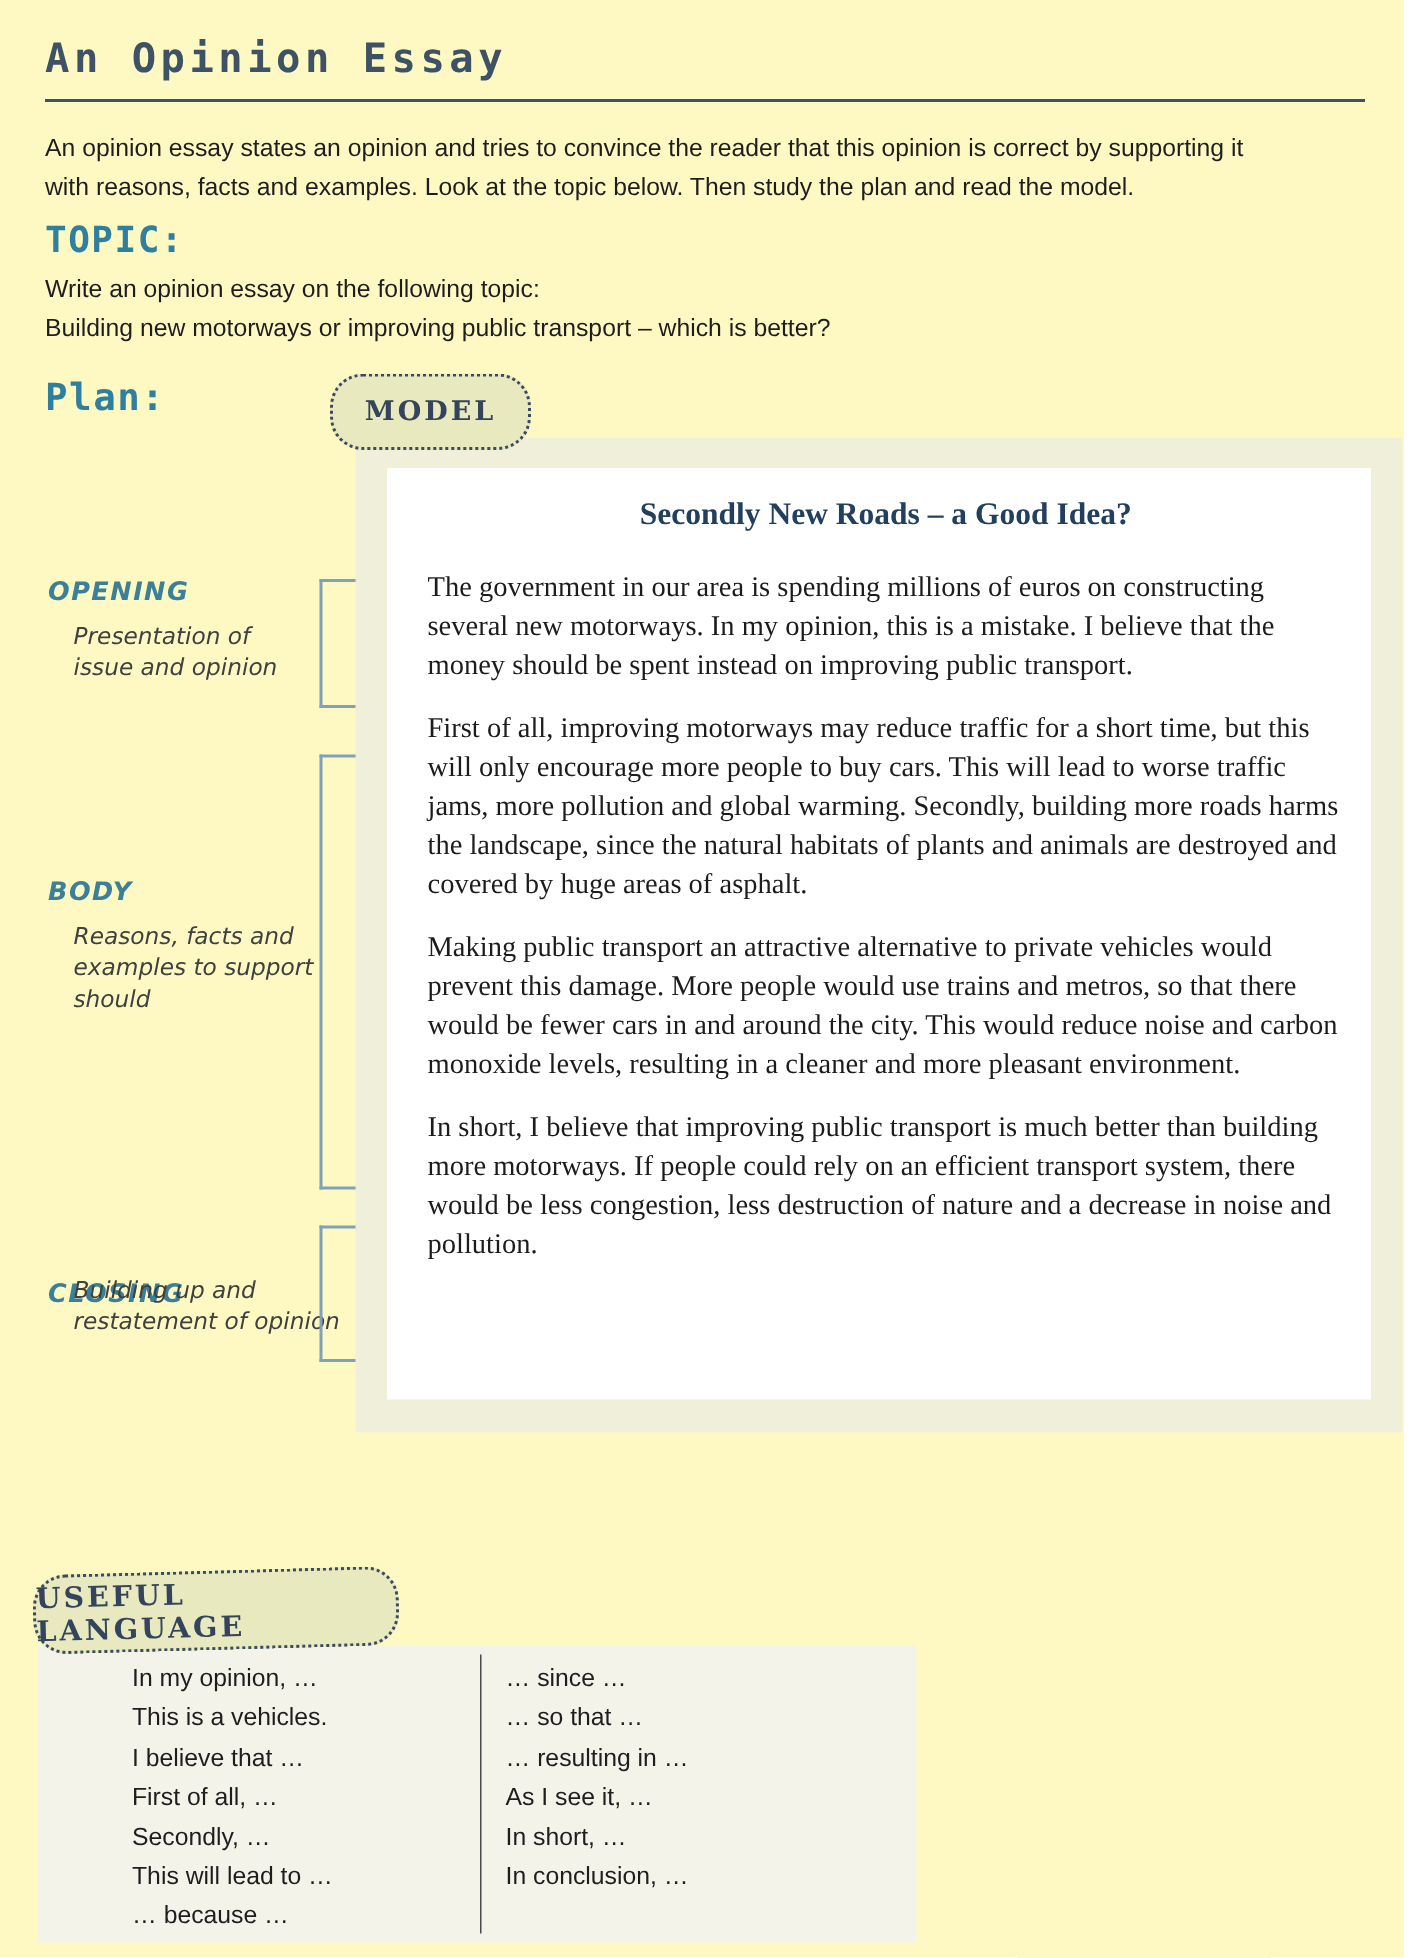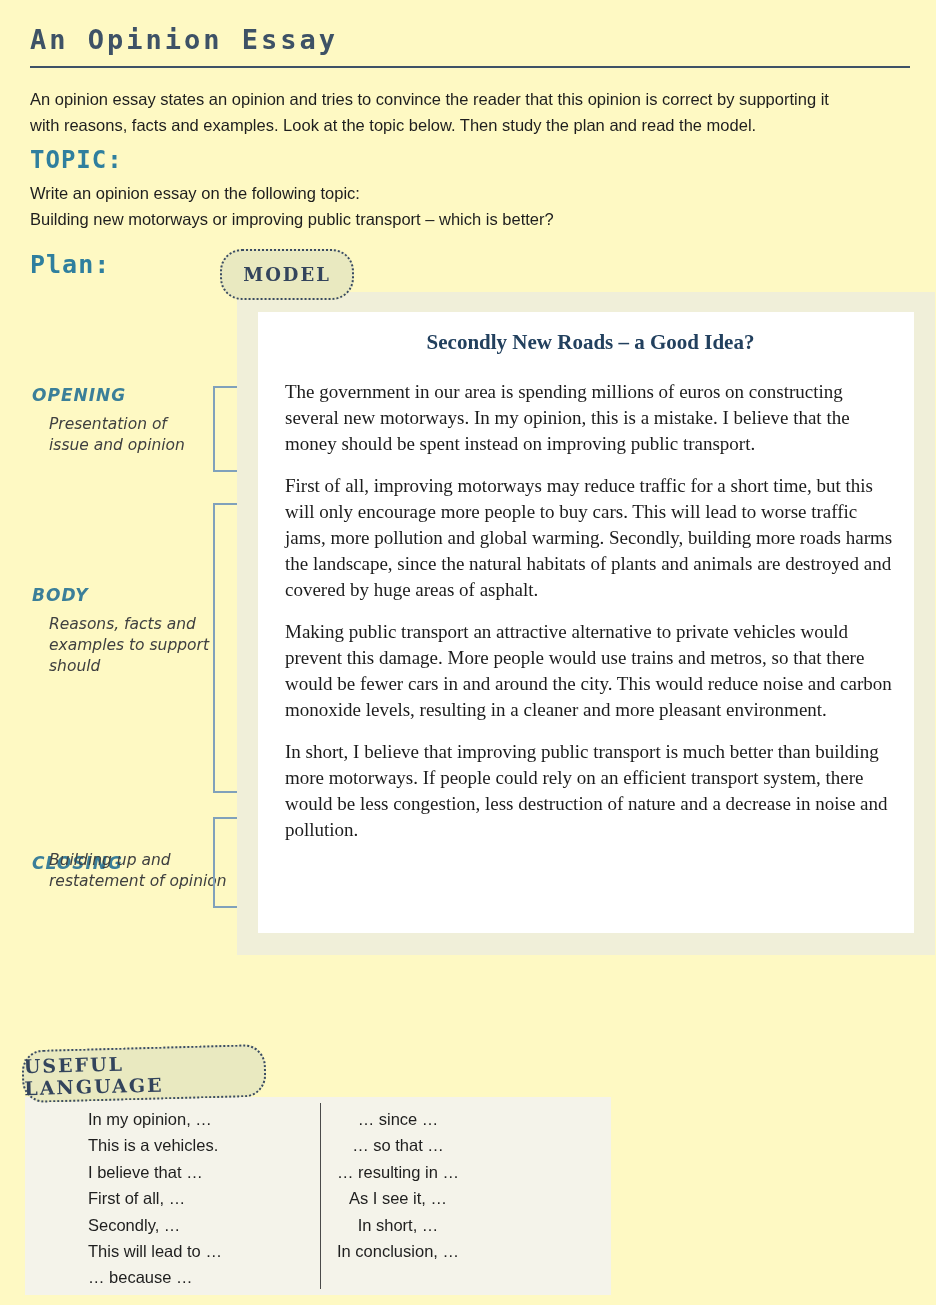--- a/index.html
+++ b/index.html
@@ -51,21 +51,21 @@
     border-bottom:2px solid #80a1bb;width:24px;}
   #bracket-opening{left:213px;top:386px;height:82px;}
   #bracket-body{left:213px;top:503px;height:286px;}
   #bracket-closing{left:213px;top:817px;height:87px;}
 
   
   .ul-panel{position:absolute;left:25px;top:1097px;width:586px;height:198px;background:#f4f3ea;}
   .ul-divider{position:absolute;left:295px;top:6px;bottom:6px;width:1px;background:#4a4a4a;}
   .ul-col{position:absolute;top:9px;}
   .ul-col-left{left:20px;margin-left:43px;}
-  .ul-col-right{left:312px;text-align:center;}
+  .ul-col-right{left:312px;}
   .ul-item{font-size:16.5px;line-height:26.4px;color:#1e1e1e;white-space:nowrap;}
 </style>
 </head>
 <body>
 
 <div id="page">
 
   <div class="doc-title">An Opinion Essay</div>
   <div class="title-rule"></div>
 

